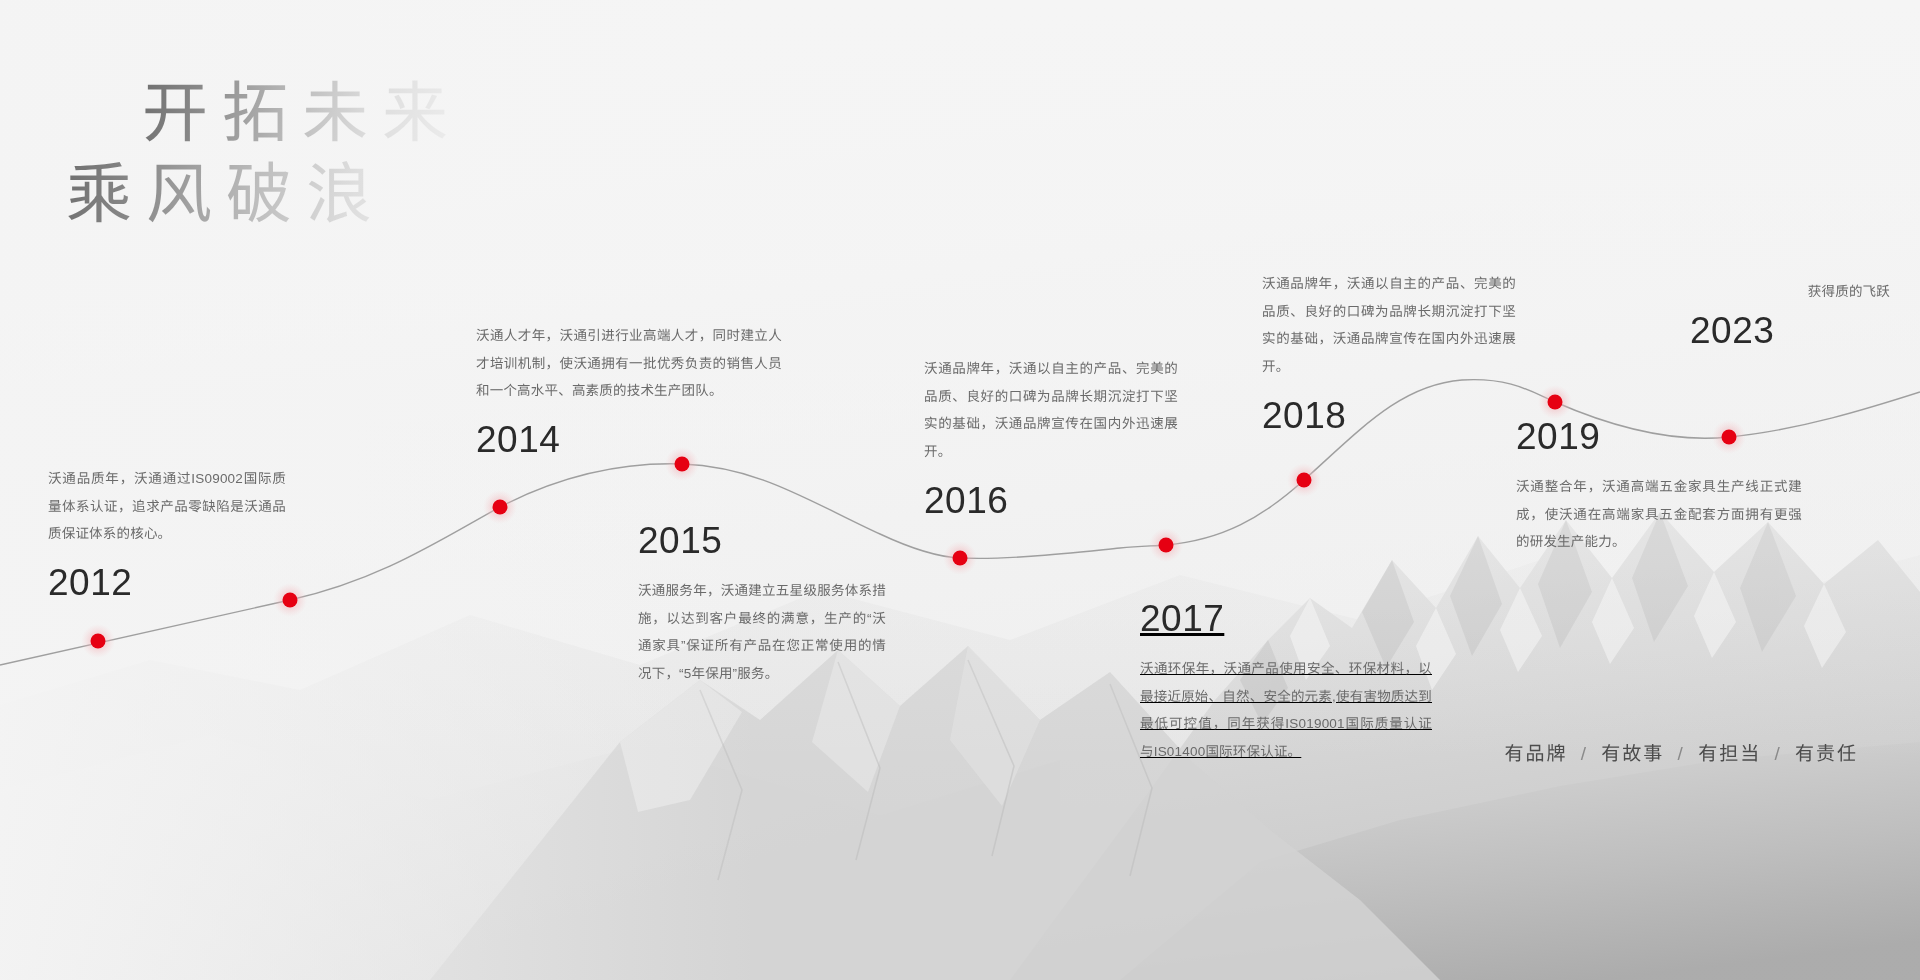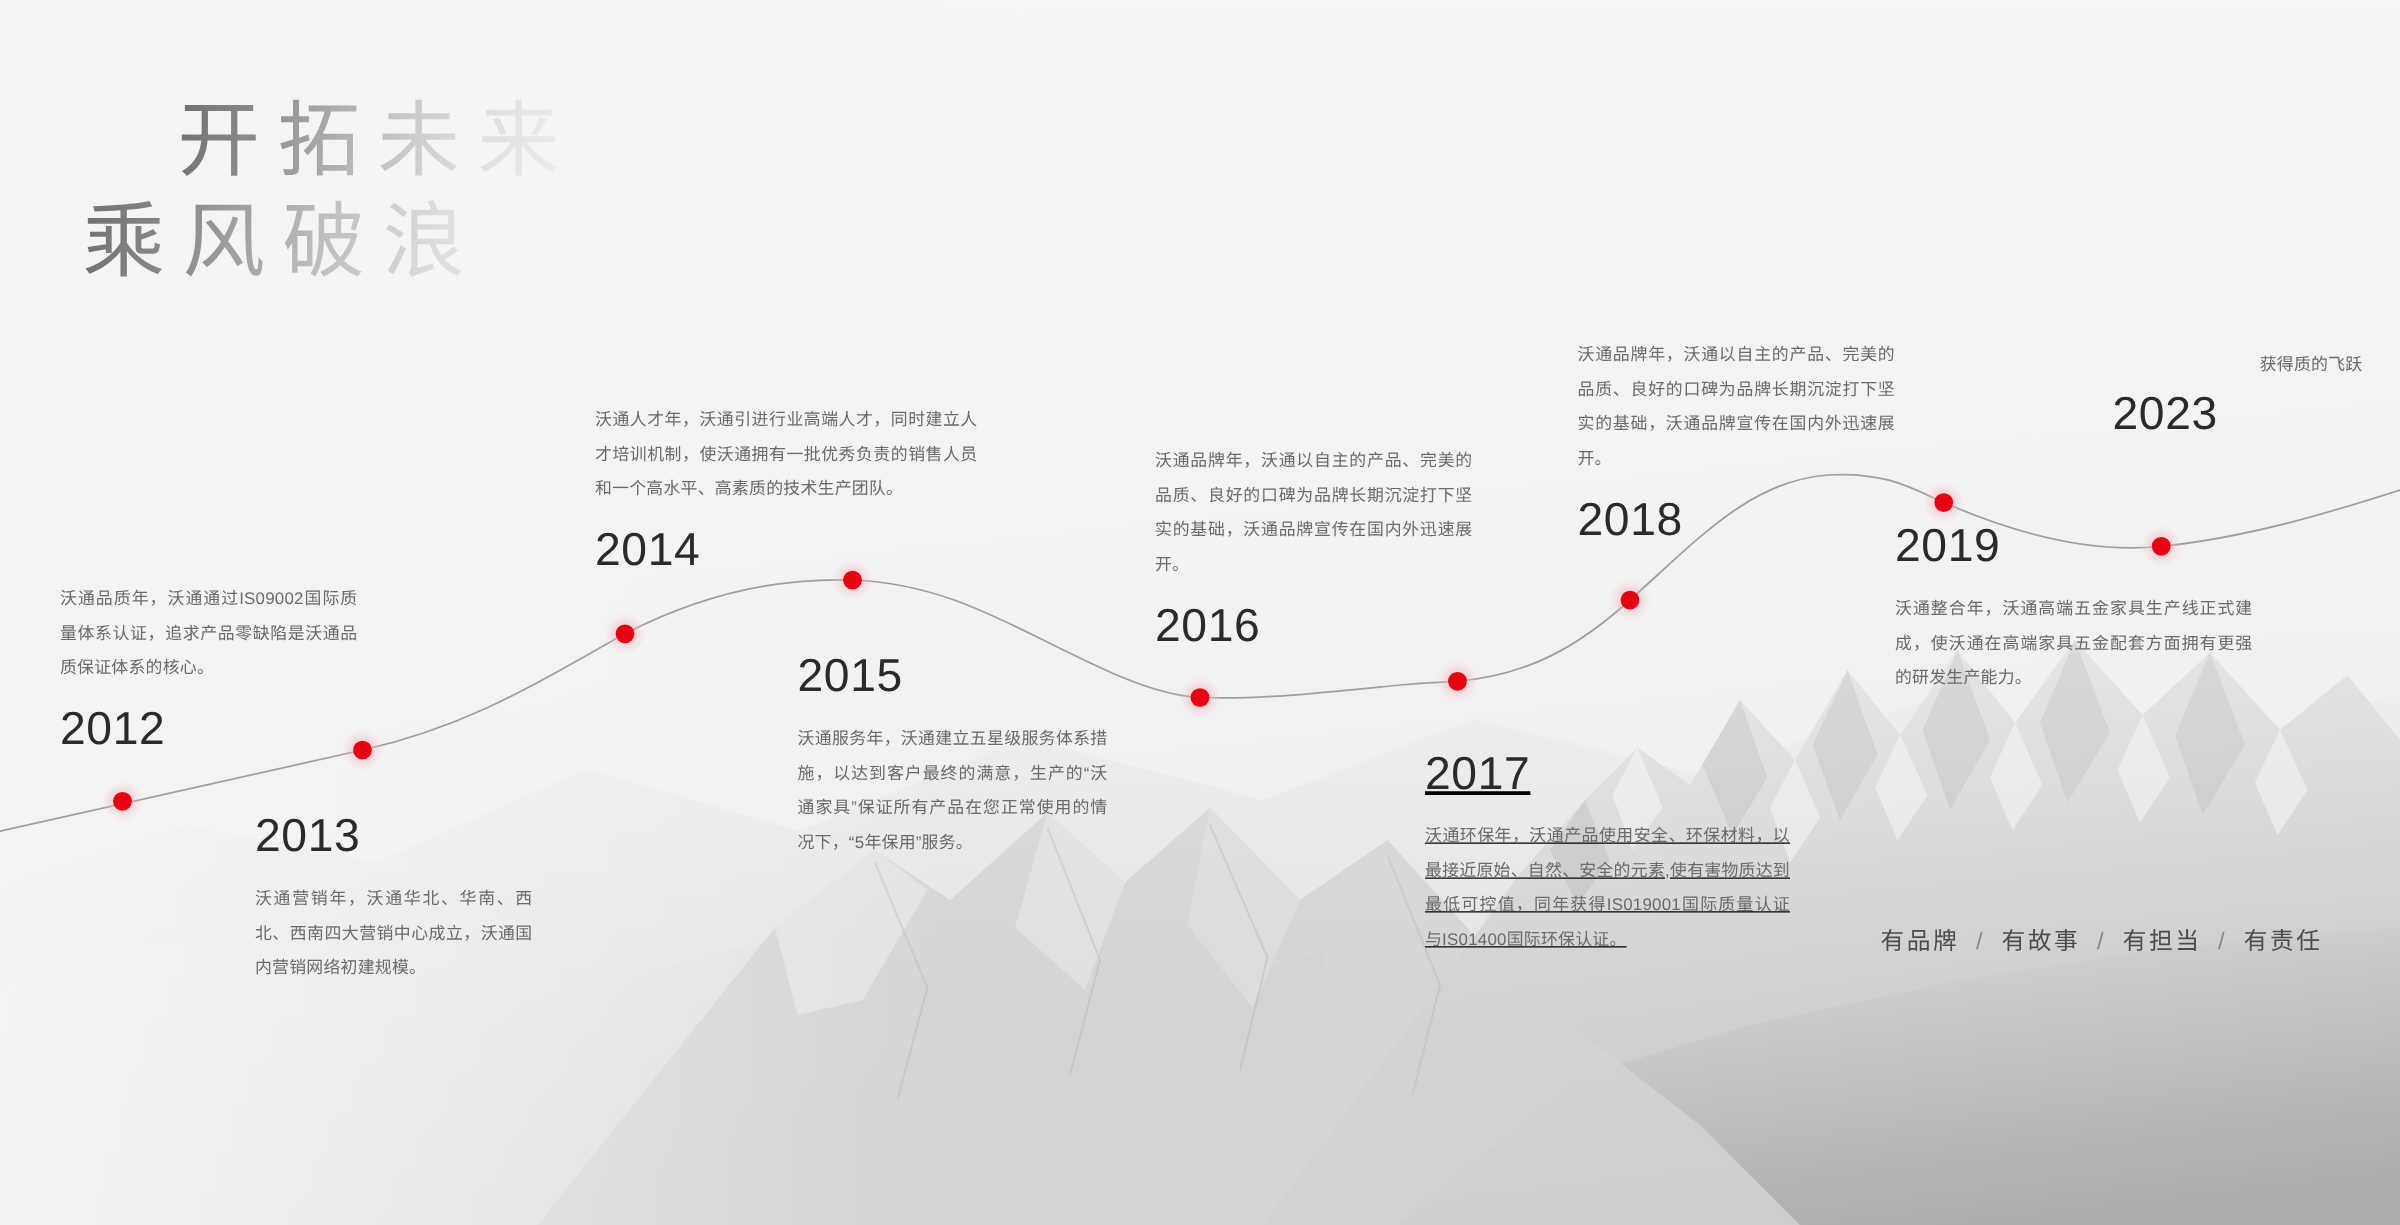--- a/index.html
+++ b/index.html
@@ -254,24 +254,20 @@
         <circle cx="1729" cy="437" r="7.5" fill="#e60012"></circle>
       </g>
     </g>
   </svg>
 
   <div class="entry above" style="left:48px; top:465px; width:238px;">
     <div class="entry-desc">沃通品质年，沃通通过IS09002国际质量体系认证，追求产品零缺陷是沃通品质保证体系的核心。</div>
     <div class="entry-year">2012</div>
   </div>
 
-  <div class="entry below" style="left:204px; top:650px; width:222px;">
-    <div class="entry-year">2013</div>
-    <div class="entry-desc">沃通营销年，沃通华北、华南、西北、西南四大营销中心成立，沃通国内营销网络初建规模。</div>
-  </div>
 
   <div class="entry above" style="left:452px; top:322px; width:306px;margin-left:24px;">
     <div class="entry-desc">沃通人才年，沃通引进行业高端人才，同时建立人才培训机制，使沃通拥有一批优秀负责的销售人员和一个高水平、高素质的技术生产团队。</div>
     <div class="entry-year">2014</div>
   </div>
 
   <div class="entry below" style="left:638px; top:522px; width:248px;">
     <div class="entry-year">2015</div>
     <div class="entry-desc">沃通服务年，沃通建立五星级服务体系措施，以达到客户最终的满意，生产的“沃通家具”保证所有产品在您正常使用的情况下，“5年保用”服务。</div>
   </div>

